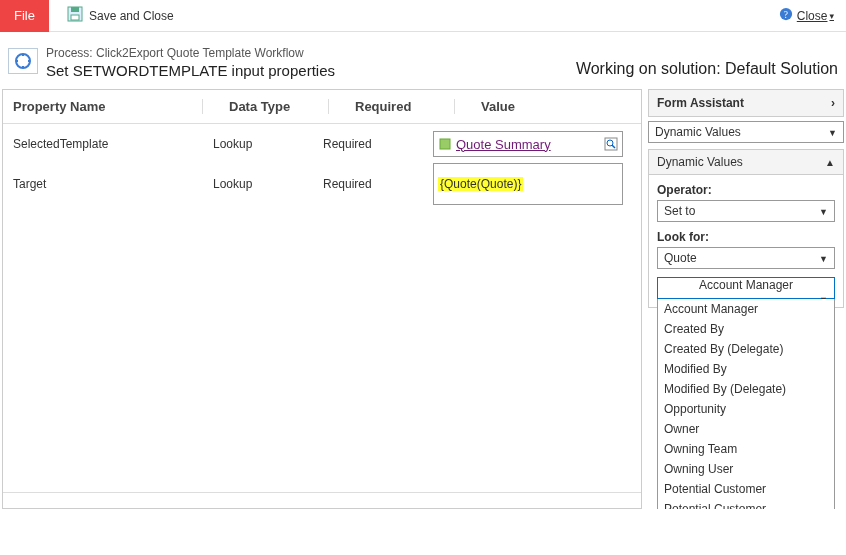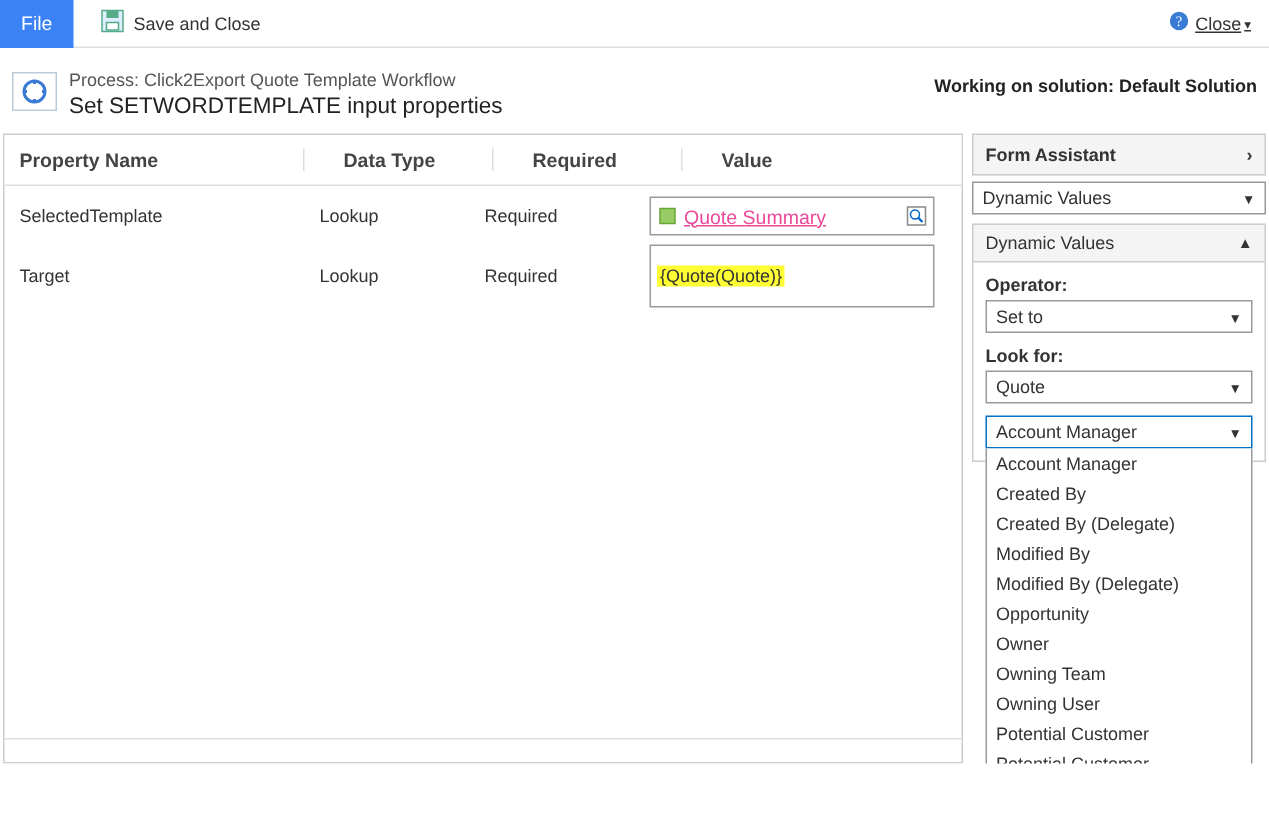--- a/index.html
+++ b/index.html
@@ -1,50 +1,50 @@
 <!DOCTYPE html>
 <html><head>
 <meta charset="utf-8">
 <style>
   * { box-sizing: border-box; margin: 0; padding: 0; }
   body { font-family: "Segoe UI", Tahoma, sans-serif; font-size: 12px; color: #333; background: #fff; }
   
   .toolbar { display: flex; align-items: center; height: 32px; border-bottom: 1px solid #e0e0e0; }
-  .file-btn { background: #3b82f6; color: #fff; padding: 8px 14px; height: 32px; display: flex; align-items: center; font-size: 13px; }
+  .file-btn { background: #ef4444; color: #fff; padding: 8px 14px; height: 32px; display: flex; align-items: center; font-size: 13px; }
   .save-close { display: flex; align-items: center; padding: 4px 10px; cursor: pointer; margin-left: 8px; }
   .save-close svg { width: 16px; height: 16px; margin-right: 6px; }
   .help { margin-left: auto; margin-right: 12px; display: flex; align-items: center; cursor: pointer; text-decoration: underline; color: #333; }
   .help svg { width: 14px; height: 14px; margin-right: 4px; }
   
   .header { padding: 14px 8px 10px 8px; display: flex; align-items: flex-start; }
   .header-icon { width: 30px; height: 26px; border: 1px solid #bcd; display:flex; align-items:center; justify-content:center; margin-right: 8px; margin-top:2px; }
   .header-icon svg { width: 18px; height: 18px; }
   .header-text { flex: 1; }
   .process-line { font-size: 12px; color: #555; }
   .page-title { font-size: 15px; font-weight: normal; color: #222; margin-top: 2px; }
-  .solution-line { font-size: 12px; font-weight: bold; color: #222; margin-top: 4px; }
+  .solution-line { font-size: 16px; font-weight: normal; color: #222; margin-top: 14px; }
 
   .main-wrap { display: flex; }
   .grid-area { flex: 1; border: 1px solid #ccc; margin: 0 6px 0 2px; height: 420px; overflow: hidden; position: relative; display:flex; flex-direction:column; }
   .grid-head { display: flex; background:#fff; border-bottom: 1px solid #ddd; height: 34px; align-items: center; font-size: 13px; color:#444; font-weight:600;gap:16px; }
   .col { border-right: 1px solid #ddd; padding: 0 10px; }
   .col.pn { width: 200px; }
   .col.dt { width: 110px; }
   .col.rq { width: 110px; }
   .col.vl { flex: 1; border-right: none; }
   .grid-row { display: flex; align-items: center; height: 40px; }
   .cell { padding: 0 10px; }
   .cell.pn { width: 200px; }
   .cell.dt { width: 110px; }
   .cell.rq { width: 110px; }
   .cell.vl { flex: 1; }
   .lookup-box { display:flex; align-items:center; border:1px solid #999; height: 26px; padding: 0 4px; width: 190px; }
   .lookup-box .launch { width:14px; height:14px; margin-left:auto; }
   .lookup-box .icon { width:14px; height:14px; margin-right:4px; }
-  .lookup-link { color: #ec4899; text-decoration: underline; font-size: 13px; }
+  .lookup-link { color: #701a75; text-decoration: underline; font-size: 13px; }
   .textbox { border:1px solid #999; height: 26px; padding: 20px 4px; width: 190px; display:flex; align-items:center; }
   .yellow { background: #ffff33; padding: 0 2px; font-size: 12px; }
   .grid-body { flex:1; overflow:auto; }
   .hscroll { height: 16px; overflow-x: scroll; border-top:1px solid #ddd; }
   .hscroll-inner { width: 1200px; height:1px; }
   
   .assistant { width: 196px; margin-right: 2px; }
   .fa-head { background:#f4f4f4; border:1px solid #ccc; padding: 6px 8px; font-weight:bold; font-size:12px; display:flex; align-items:center; }
   .fa-head .chev { margin-left:auto; }
   .fa-select { width:100%; height:22px; border:1px solid #999; background:#fff; display:flex; align-items:center; padding:0 6px; font-size:12px; margin-top:4px; }
@@ -173,21 +173,21 @@
       <div class="label-b">Operator:</div>
       <div class="inline-select">
         <span>Set to</span>
         <span class="tri"></span>
       </div>
       <div class="label-b">Look for:</div>
       <div class="inline-select">
         <span>Quote</span>
         <span class="tri"></span>
       </div>
-      <div class="inline-select open-select" style="margin-bottom:0;">
+      <div class="inline-select open-select" style="margin-bottom:0;flex-direction:column;">
         <span>Account Manager</span>
         <span class="tri"></span>
         <div class="dropdown-list" id="dropdown-list">
             <div class="item">Account Manager</div>
             <div class="item">Created By</div>
             <div class="item">Created By (Delegate)</div>
             <div class="item">Modified By</div>
             <div class="item">Modified By (Delegate)</div>
             <div class="item">Opportunity</div>
             <div class="item">Owner</div>

